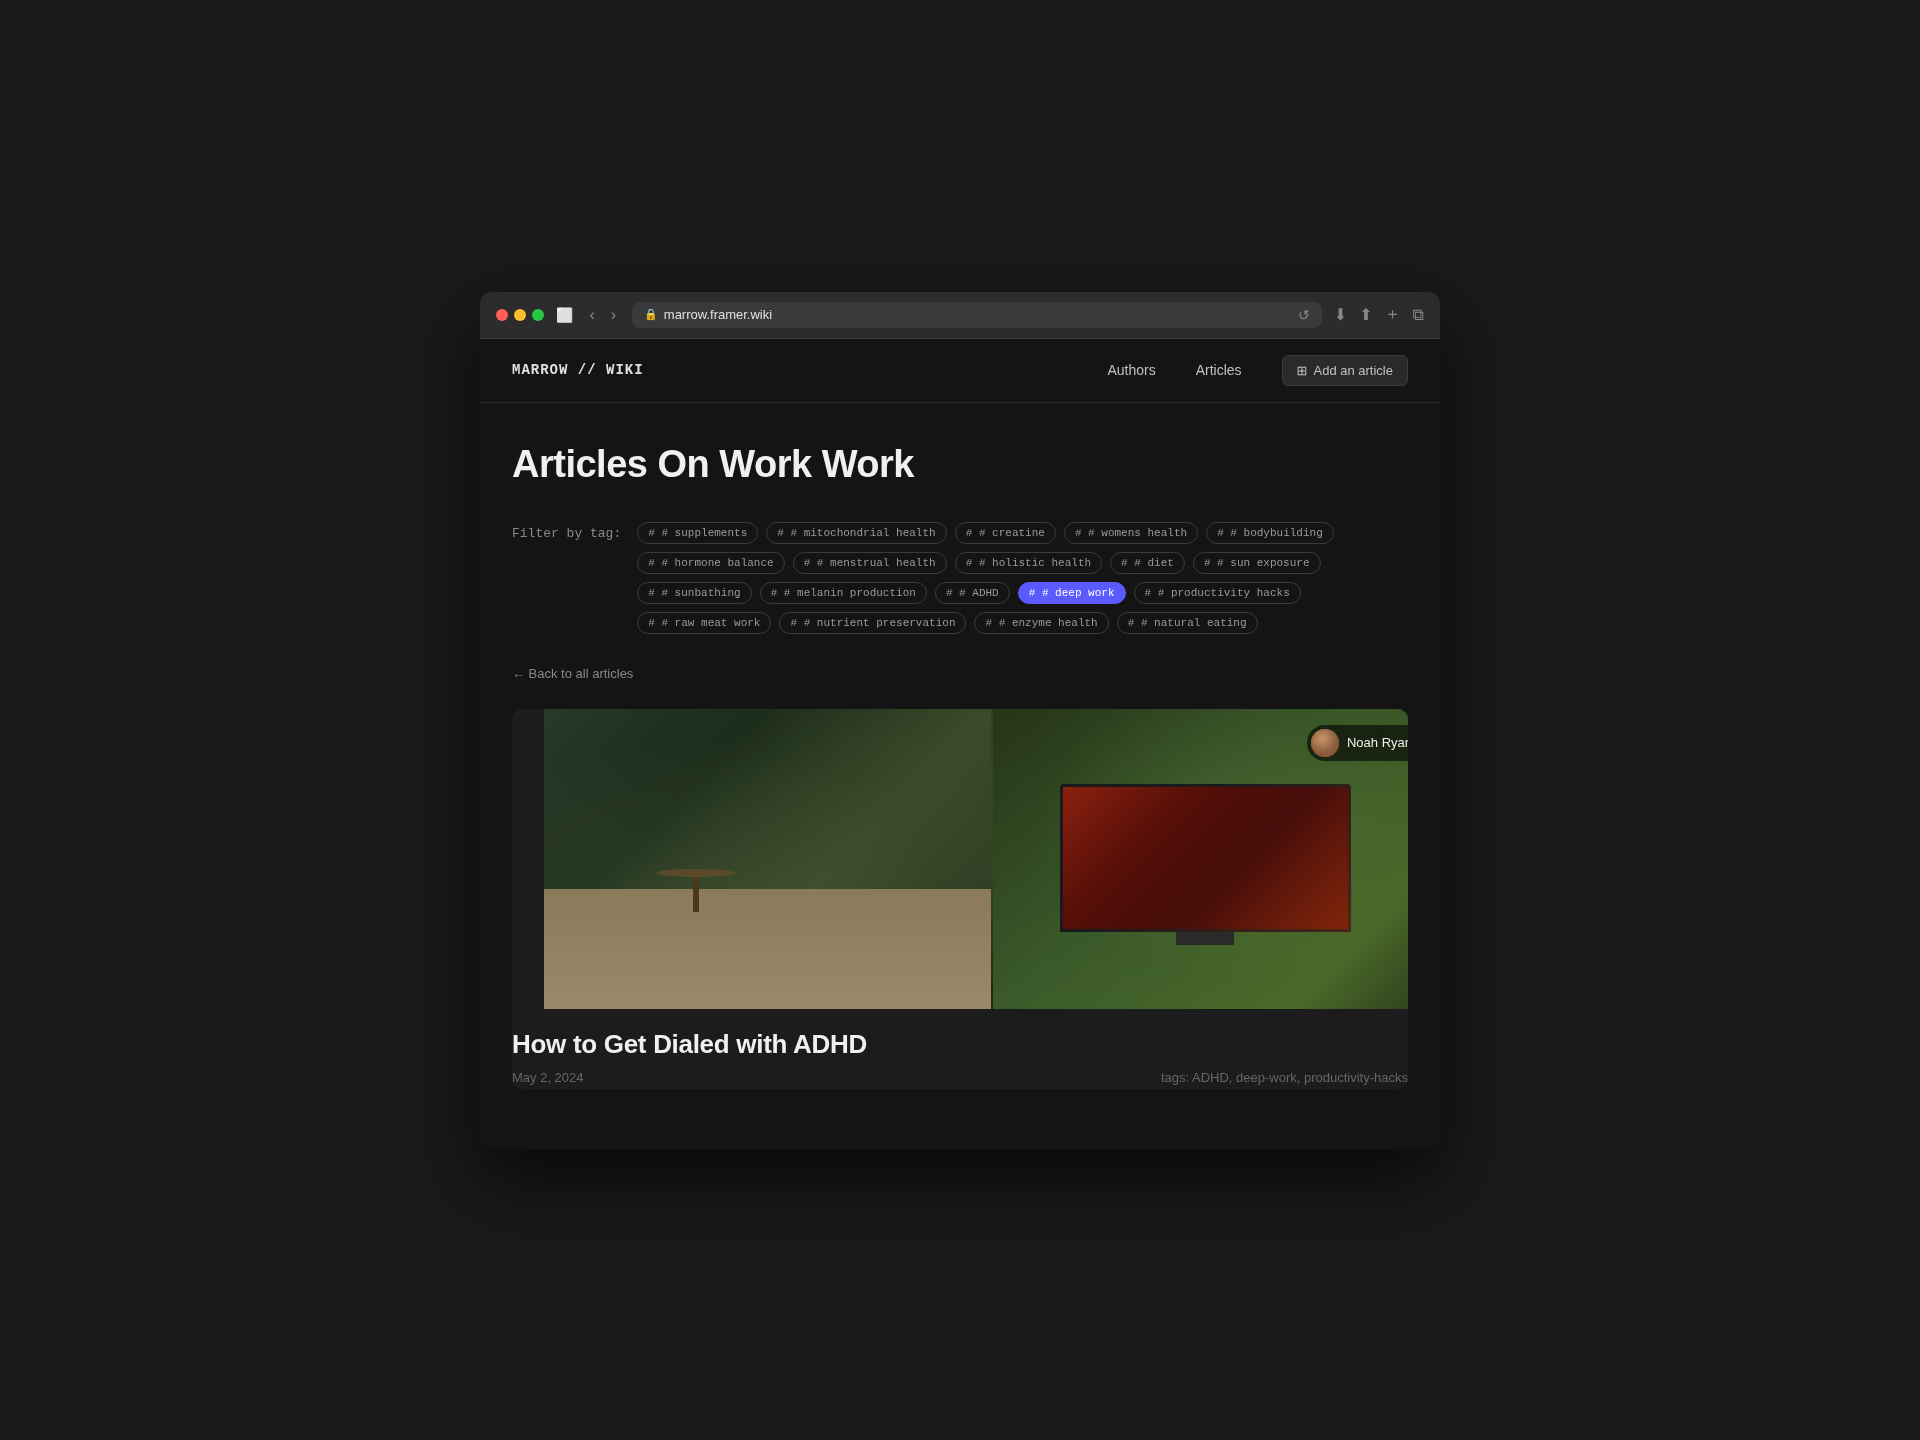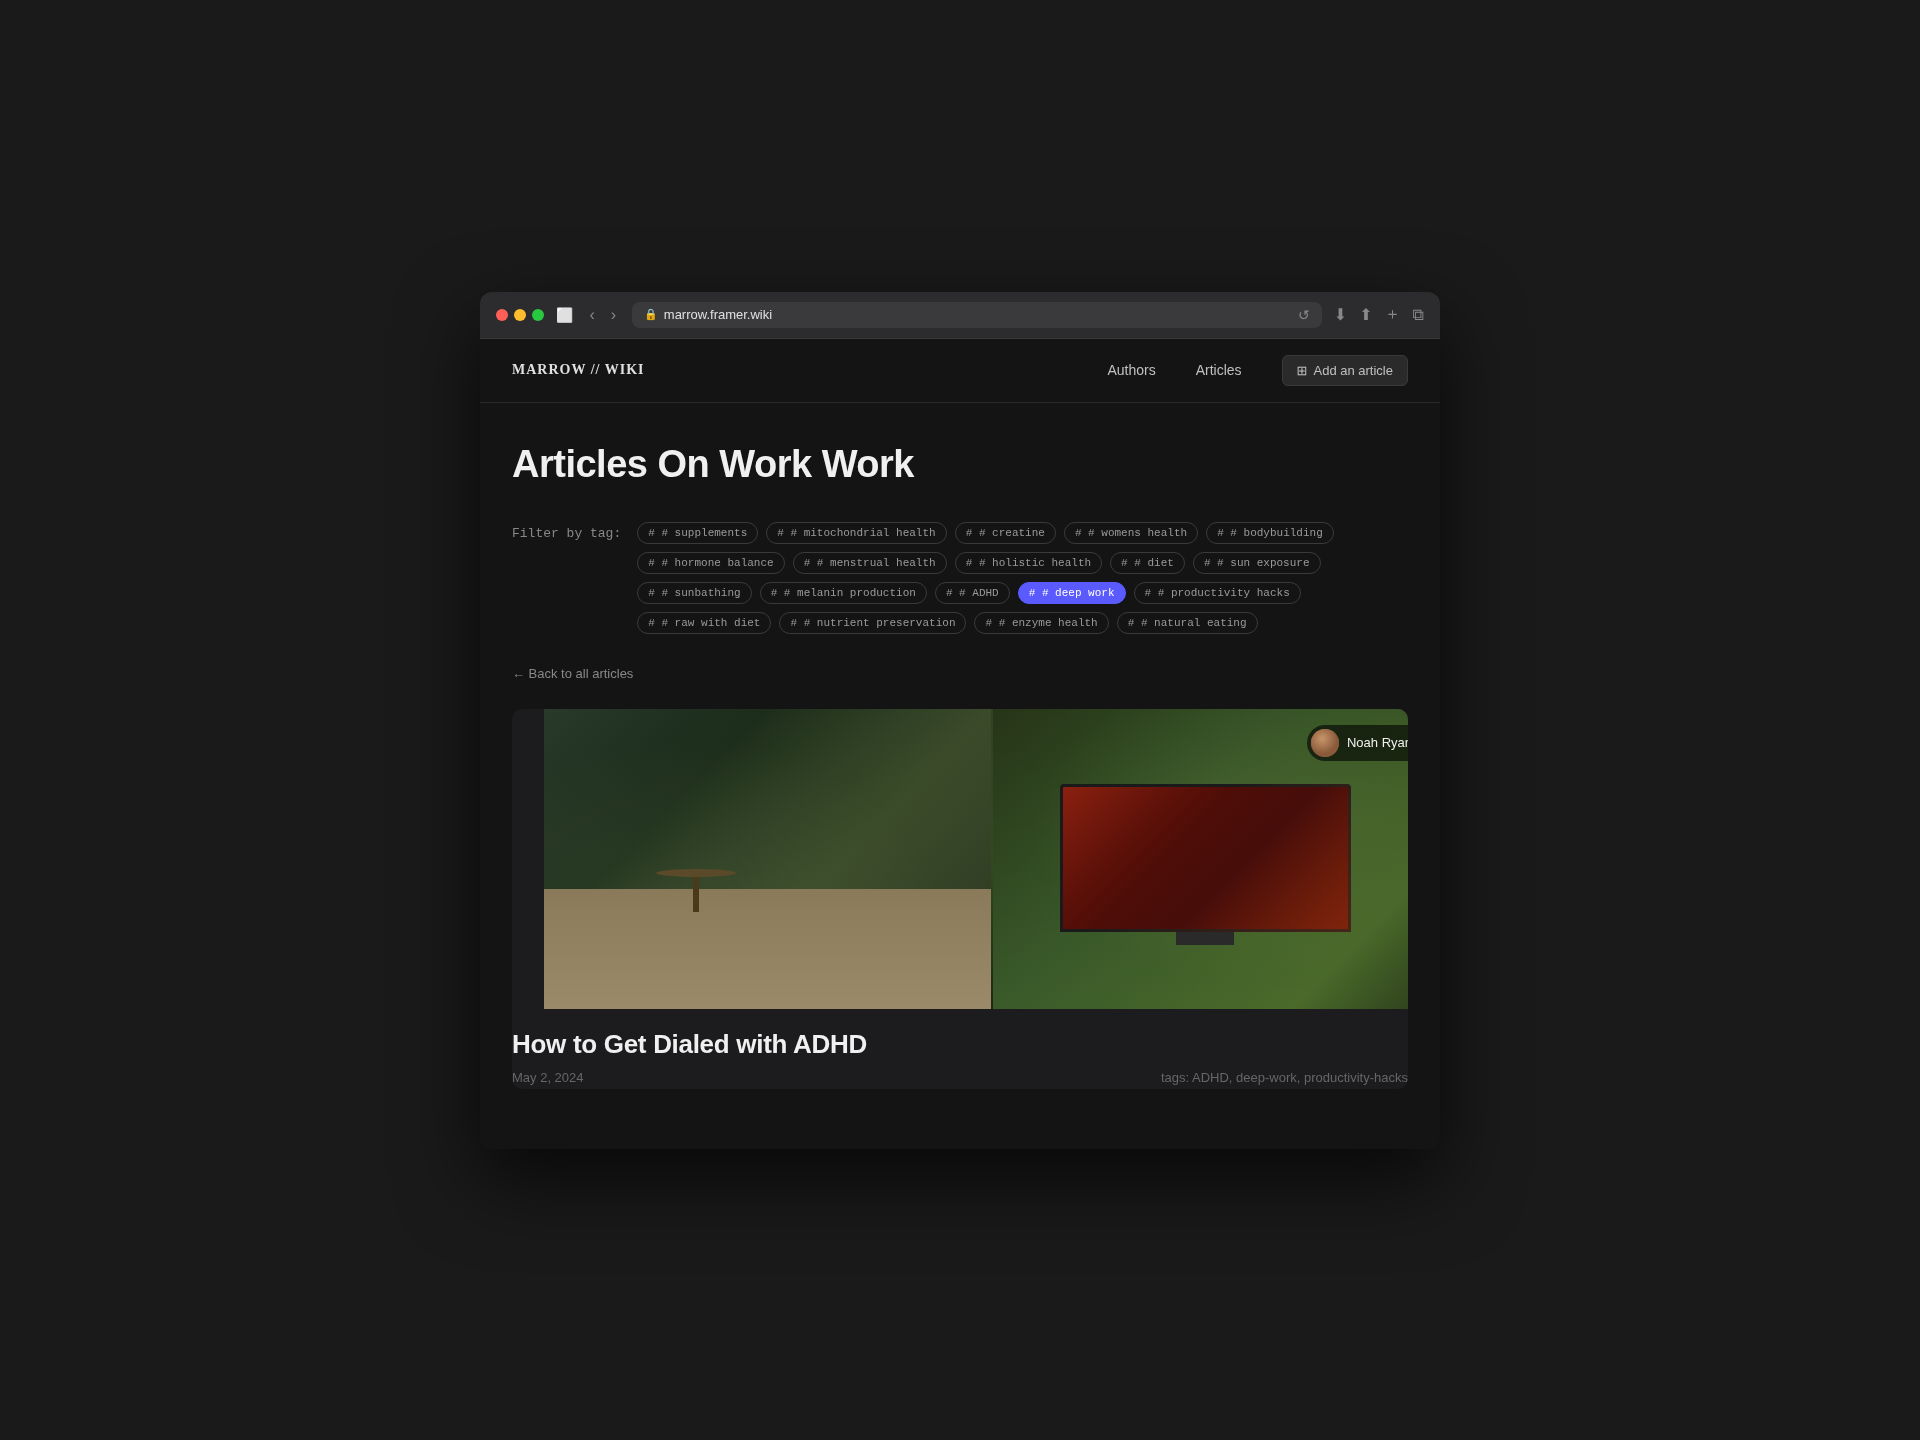--- a/index.html
+++ b/index.html
@@ -107,21 +107,21 @@
     .nav {
       background: rgba(20,20,20,0.95);
       padding: 16px 32px;
       display: flex;
       align-items: center;
       justify-content: space-between;
       border-bottom: 1px solid #2a2a2a;
     }
 
     .nav-logo {
-      font-family: Liberation Serif, serif;
+      font-family: Liberation Mono, monospace;
       font-size: 14px;
       font-weight: bold;
       color: #e0e0e0;
       letter-spacing: 1px;
     }
 
     .nav-links {
       display: flex;
       align-items: center;
       gap: 40px;
@@ -445,21 +445,21 @@
             <span class="tag" style=""># hormone balance</span>
             <span class="tag" style=""># menstrual health</span>
             <span class="tag" style=""># holistic health</span>
             <span class="tag" style=""># diet</span>
             <span class="tag" style=""># sun exposure</span>
             <span class="tag" style=""># sunbathing</span>
             <span class="tag" style=""># melanin production</span>
             <span class="tag" style=""># ADHD</span>
             <span class="tag active" style=""># deep work</span>
             <span class="tag" style=""># productivity hacks</span>
-            <span class="tag" style=""># raw with diet</span>
+            <span class="tag" style=""># raw meat work</span>
             <span class="tag" style=""># nutrient preservation</span>
             <span class="tag" style=""># enzyme health</span>
             <span class="tag" style=""># natural eating</span>
           </div>
       </div>
 
       <a class="back-link">← Back to all articles</a>
 
       <div class="article-card">
         <div class="article-image">

